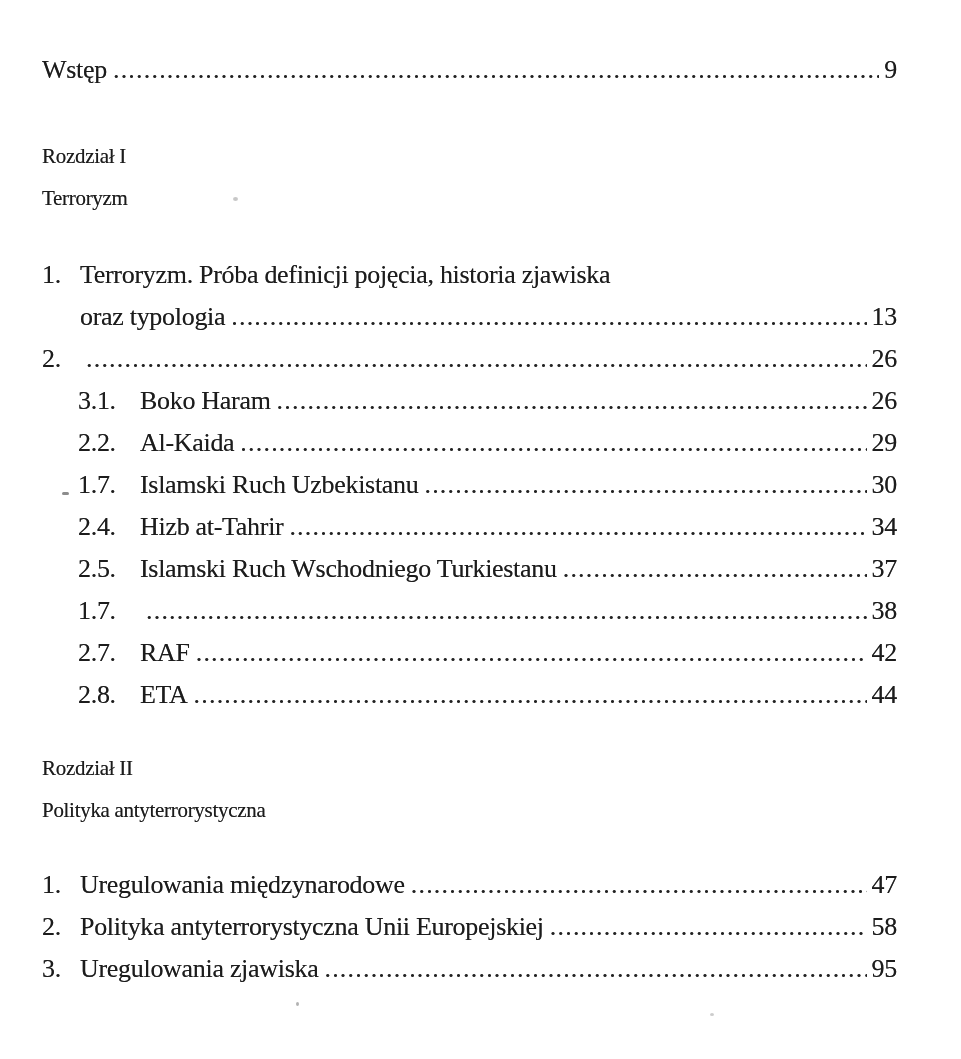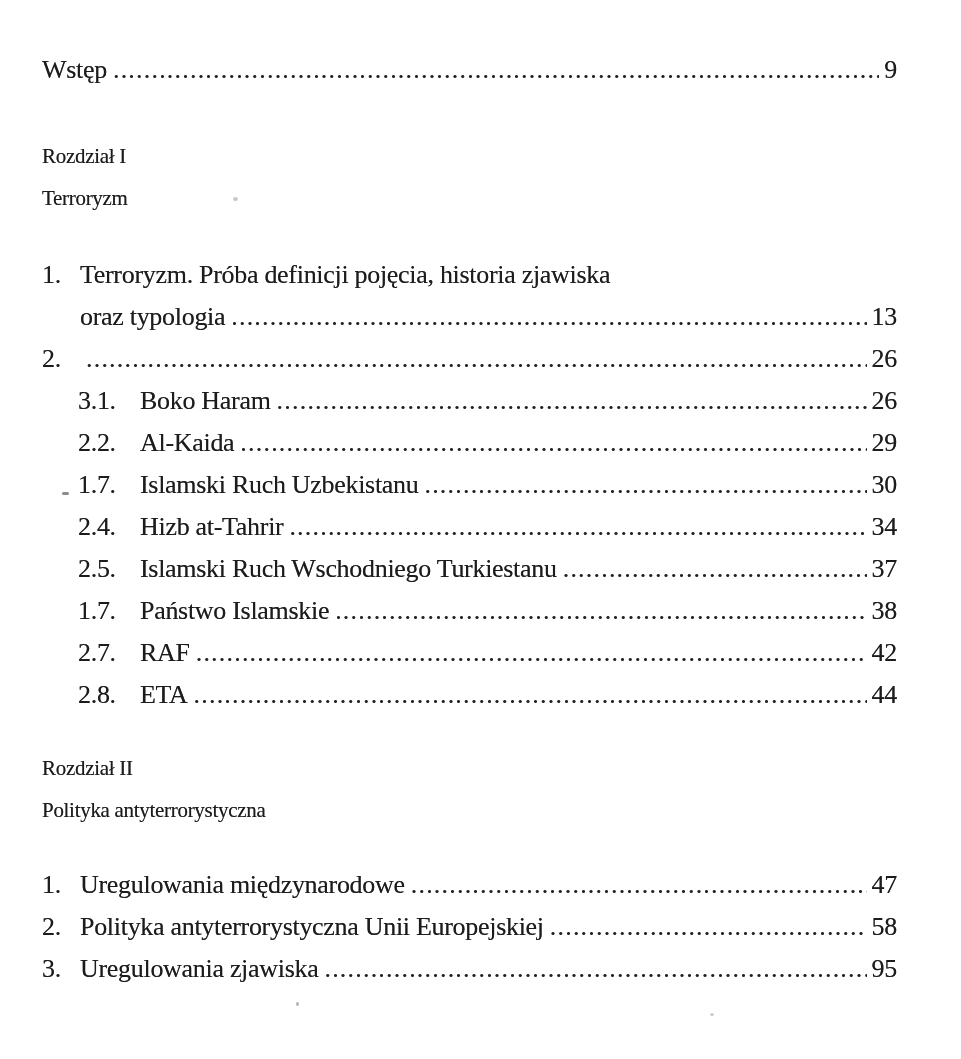--- a/index.html
+++ b/index.html
@@ -149,21 +149,20 @@
     <div class="row">
       <span class="sub-indent"></span>
       <span class="num2">2.5.</span>
       <span class="lbl">Islamski Ruch Wschodniego Turkiestanu</span>
       <span class="leader"></span>
       <span class="pg">37</span>
     </div>
     <div class="row">
       <span class="sub-indent"></span>
       <span class="num2">1.7.</span>
-      <span class="lbl">Państwo Islamskie</span>
       <span class="leader"></span>
       <span class="pg">38</span>
     </div>
     <div class="row">
       <span class="sub-indent"></span>
       <span class="num2">2.7.</span>
       <span class="lbl">RAF</span>
       <span class="leader"></span>
       <span class="pg">42</span>
     </div>

